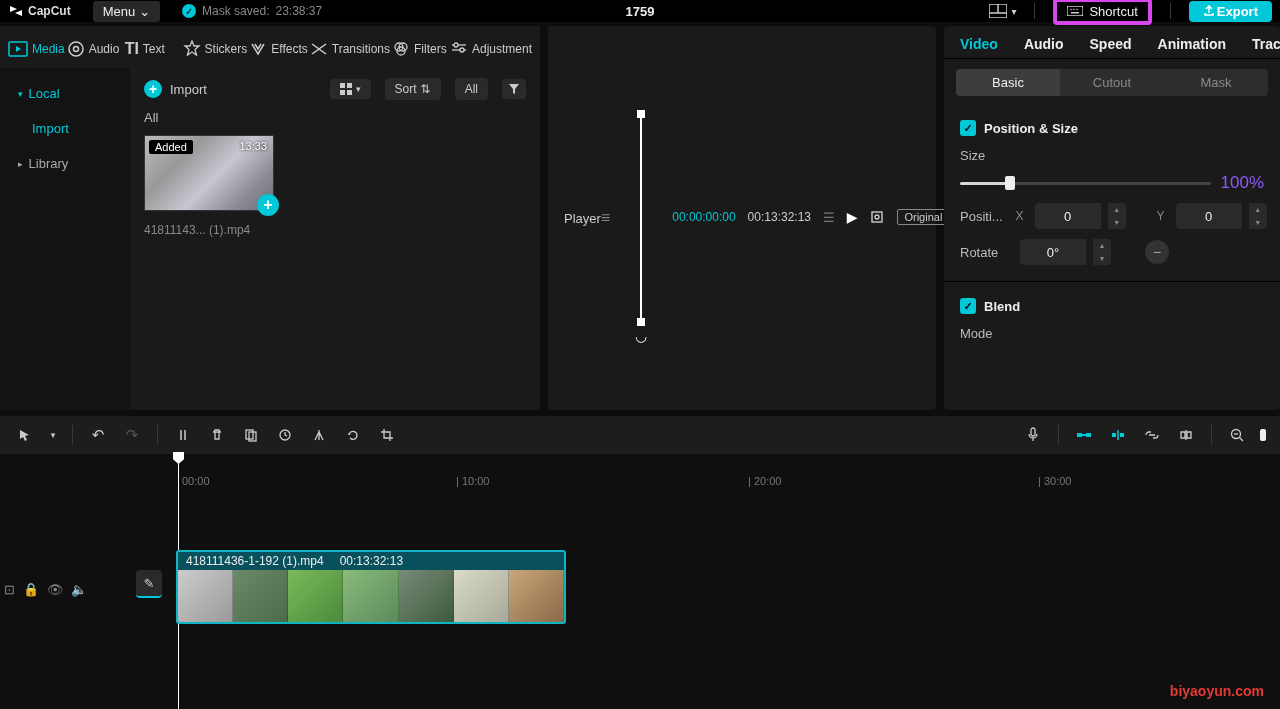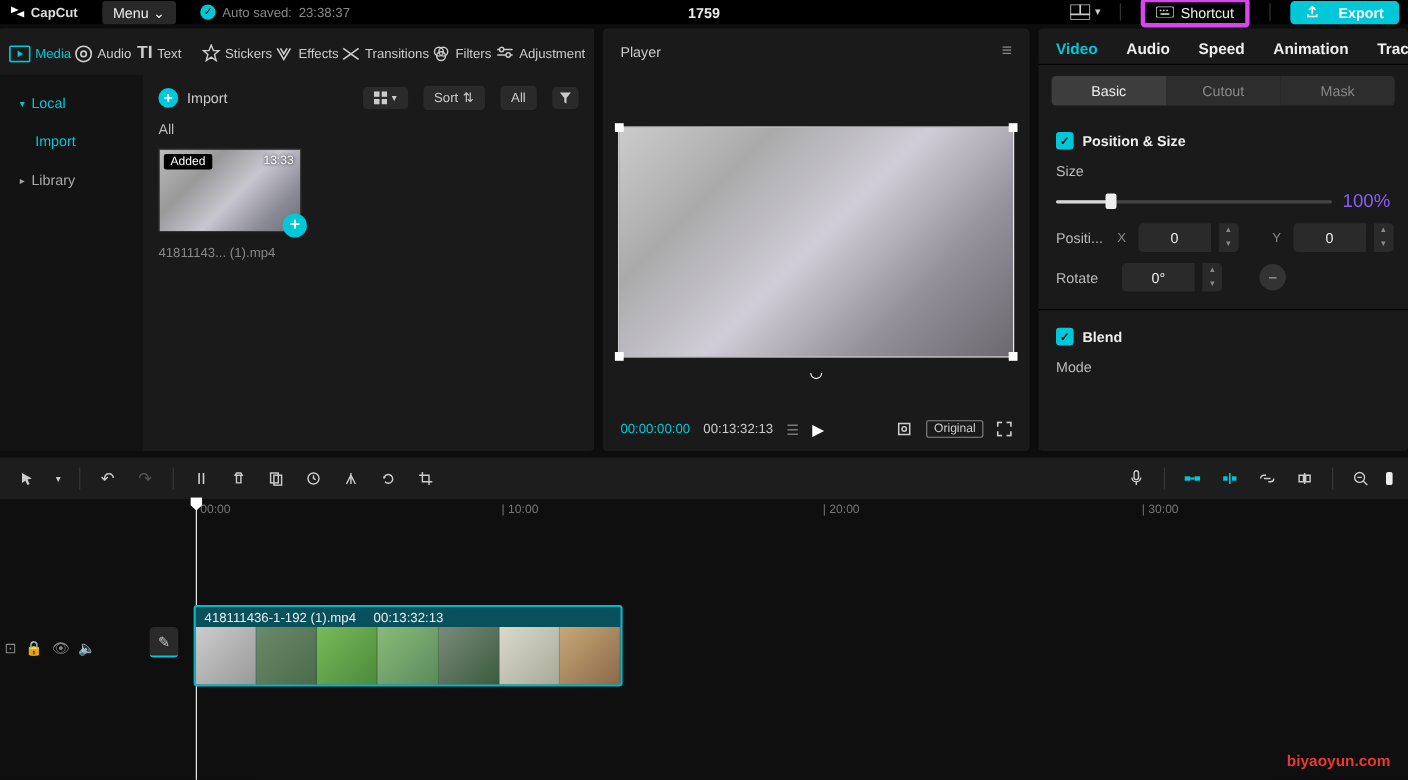--- a/index.html
+++ b/index.html
@@ -24,21 +24,21 @@
   gap: 22px;
 }
 .logo { display: flex; align-items: center; gap: 4px; font-size: 12px; color: #ddd; font-weight: 600; }
 .menu-btn { background: #282828; color: #eee; padding: 3px 10px; border-radius: 3px; display: flex; align-items: center; gap: 4px; cursor: pointer; }
 .autosave { display: flex; align-items: center; gap: 6px; color: #888; font-size: 12px; }
 .check-circle { width: 14px; height: 14px; border-radius: 50%; background: #00c8d8; display: flex; align-items: center; justify-content: center; color: #000; font-size: 10px; }
 .proj-title { position: absolute; left: 50%; transform: translateX(-50%); color: #eee; font-weight: 600; }
 .menubar-right { margin-left: auto; display: flex; align-items: center; gap: 18px; }
 .layout-btn { color: #ccc; display: flex; align-items: center; gap: 4px; }
 .shortcut-btn { border: 4px solid #d946ef; padding: 2px 10px; border-radius: 4px; display: flex; align-items: center; gap: 6px; color: #eee; }
-.export-btn { background: #00c8d8; color: #fff; padding: 3px 14px; border-radius: 4px; display: flex; align-items: center; gap: 18px; font-weight: 600; }
+.export-btn { background: #00c8d8; color: #fff; padding: 3px 14px; border-radius: 4px; display: flex; align-items: center; gap: 2px; font-weight: 600; }
 
 
 .main-row { display: flex; height: 388px; gap: 8px; padding: 4px 0 0 0; background: #0d0d0d; }
 
 
 .left-panel { width: 540px; background: #1a1a1a; border-radius: 4px; display: flex; flex-direction: column; }
 .tool-tabs { display: flex; background: #1a1a1a; padding: 8px 8px 4px 8px; gap: 2px; }
 .tool-tab { flex: 1; display: flex; flex-direction: row; align-items: center; gap: 4px; padding: 4px 0; cursor: pointer; color: #ccc; font-size: 12px; }
 .tool-tab.active { color: #00c8d8; }
 .tool-tab .ico { font-size: 18px; height: 22px; display: flex; align-items: center; }
@@ -55,21 +55,21 @@
 .tb-btn { background: #2a2a2a; padding: 4px 10px; border-radius: 4px; color: #ccc; display: flex; align-items: center; gap: 4px; cursor: pointer; font-size: 12px; }
 .all-label { color: #bbb; margin-bottom: 10px; }
 .thumb { width: 130px; position: relative; }
 .thumb-img { width: 130px; height: 76px; background: linear-gradient(135deg,#bbb 0%,#999 30%,#c8c6d0 55%,#8b8b95 80%,#6b6b75 100%); border: 1px solid #333; position: relative; }
 .thumb-badge { position: absolute; top: 4px; left: 4px; background: #000; color: #fff; font-size: 11px; padding: 1px 6px; border-radius: 2px; }
 .thumb-dur { position: absolute; top: 4px; right: 6px; color: #fff; font-size: 11px; text-shadow: 0 0 3px #000; }
 .thumb-add { position: absolute; bottom: -6px; right: -6px; width: 22px; height: 22px; border-radius: 50%; background: #00c8d8; color: #fff; display: flex; align-items: center; justify-content: center; font-size: 16px; font-weight: bold; cursor: pointer; }
 .thumb-name { color: #888; font-size: 12px; margin-top: 12px; }
 
 
-.player-panel { width: 388px; background: #1a1a1a; border-radius: 4px; display: flex; flex-direction: column; }
+.player-panel { width: 388px; background: #1a1a1a; border-radius: 4px; display: flex; }
 .player-header { display: flex; align-items: center; padding: 12px 16px; color: #ccc; }
 .player-header .ham { margin-left: auto; color: #888; font-size: 16px; }
 .player-stage { flex: 1; display: flex; align-items: center; justify-content: center; padding: 0 14px; position: relative; }
 .video-frame { width: 100%; height: 210px; background: linear-gradient(135deg,#ccc 0%,#aaa 25%,#d0cdd8 50%,#949099 75%,#6b6870 100%); border: 1px solid #fff; position: relative; }
 .handle { position: absolute; width: 8px; height: 8px; background: #fff; }
 .handle.tl{top:-4px;left:-4px}.handle.tr{top:-4px;right:-4px}.handle.bl{bottom:-4px;left:-4px}.handle.br{bottom:-4px;right:-4px}
 .rot-handle { position: absolute; bottom: -22px; left: 50%; transform: translateX(-50%); color: #fff; font-size: 14px; }
 .player-controls { display: flex; align-items: center; padding: 10px 16px 12px 16px; gap: 12px; }
 .time-cur { color: #00c8d8; font-size: 12px; }
 .time-tot { color: #ccc; font-size: 12px; }
@@ -110,21 +110,21 @@
 .tl-toolbar { height: 38px; background: #1d1d1d; display: flex; align-items: center; padding: 0 12px; gap: 8px; margin-top: 6px; }
 .tl-btn { color: #ccc; width: 26px; height: 26px; display: flex; align-items: center; justify-content: center; cursor: pointer; font-size: 15px; }
 .tl-btn.dim { color: #555; }
 .tl-sep { width: 1px; height: 20px; background: #3a3a3a; margin: 0 4px; }
 .tl-right { margin-left: auto; display: flex; align-items: center; gap: 8px; }
 .tl-btn.teal { color: #00c8d8; }
 
 
 .timeline { background: #0f0f0f; height: 255px; position: relative; }
 .ruler { height: 22px; position: relative; color: #777; font-size: 11px; }
-.ruler-mark { position: absolute; top: 3px; }
+.ruler-mark { position: absolute; top: 21px; }
 .playhead { position: absolute; top: 0; bottom: 0; left: 178px; width: 1px; background: #fff; }
 .playhead::before { content:''; position:absolute; top:-2px; left:-5px; width:11px; height:12px; background:#fff; clip-path: polygon(0 0,100% 0,100% 60%,50% 100%,0 60%); }
 .track-controls { position: absolute; left: 4px; top: 128px; display: flex; gap: 8px; color: #888; font-size: 13px; }
 .clip-lane { position: absolute; top: 96px; left: 136px; height: 78px; right: 0; }
 .pencil-btn { position: absolute; left: 0; top: 20px; width: 26px; height: 28px; background: #2a2a2a; border-radius: 4px; display: flex; align-items: center; justify-content: center; color: #ccc; border-bottom: 2px solid #00c8d8; cursor: pointer; }
 .clip { position: absolute; left: 40px; top: 0; width: 390px; height: 74px; background: #0a5560; border: 2px solid #0fb5c4; border-radius: 3px; overflow: hidden; }
 .clip-header { background: rgba(8,80,92,0.9); color: #eee; font-size: 12px; padding: 2px 8px; display: flex; gap: 16px; }
 .clip-thumbs { height: 54px; display: flex; }
 .clip-thumb { flex: 1; background: linear-gradient(160deg,#bda 0%,#8a8 40%,#5a7a5a 100%); border-right: 1px solid rgba(0,0,0,0.3); }
 .clip-thumb:nth-child(1){background:linear-gradient(135deg,#ccc,#999);}
@@ -147,21 +147,21 @@
         <path fill="#fff" d="M2 3 L9 6 L2 9 Z M14 7 L7 10 L14 13 Z"></path>
       </svg>
     <span>CapCut</span>
   </div>
   <div class="menu-btn">
     <span>Menu</span>
     <span>⌄</span>
   </div>
   <div class="autosave">
     <div class="check-circle">✓</div>
-    <span>Auto saved:</span>
+    <span>Mask saved:</span>
     <span>23:38:37</span>
   </div>
   <div class="proj-title">1759</div>
   <div class="menubar-right">
     <div class="layout-btn">
       <svg width="18" height="14" viewBox="0 0 18 14">
           <rect x="0" y="0" width="18" height="14" fill="none" stroke="#ccc" stroke-width="1.5"></rect>
           <line x1="9" y1="0" x2="9" y2="9" stroke="#ccc" stroke-width="1.5"></line>
           <line x1="0" y1="9" x2="18" y2="9" stroke="#ccc" stroke-width="1.5"></line>
         </svg>

